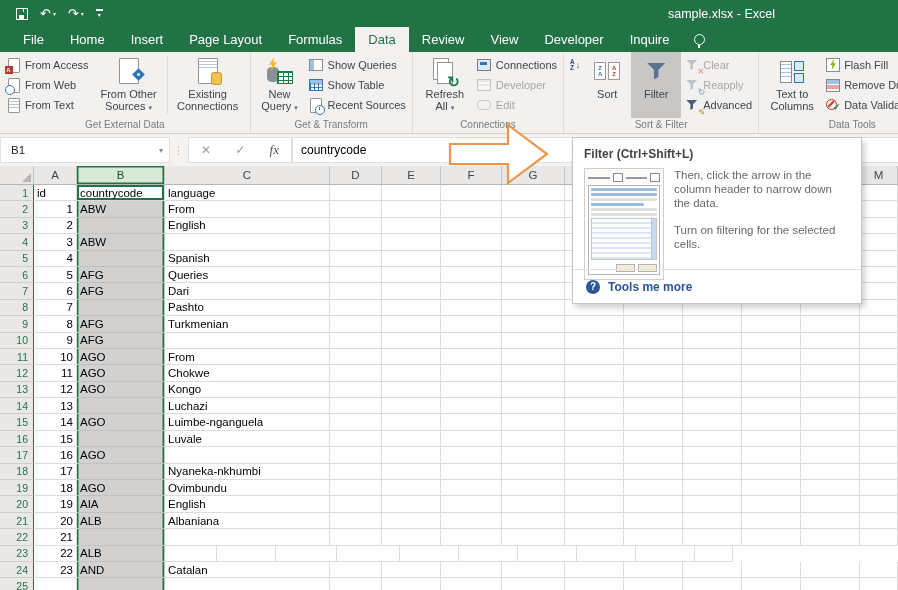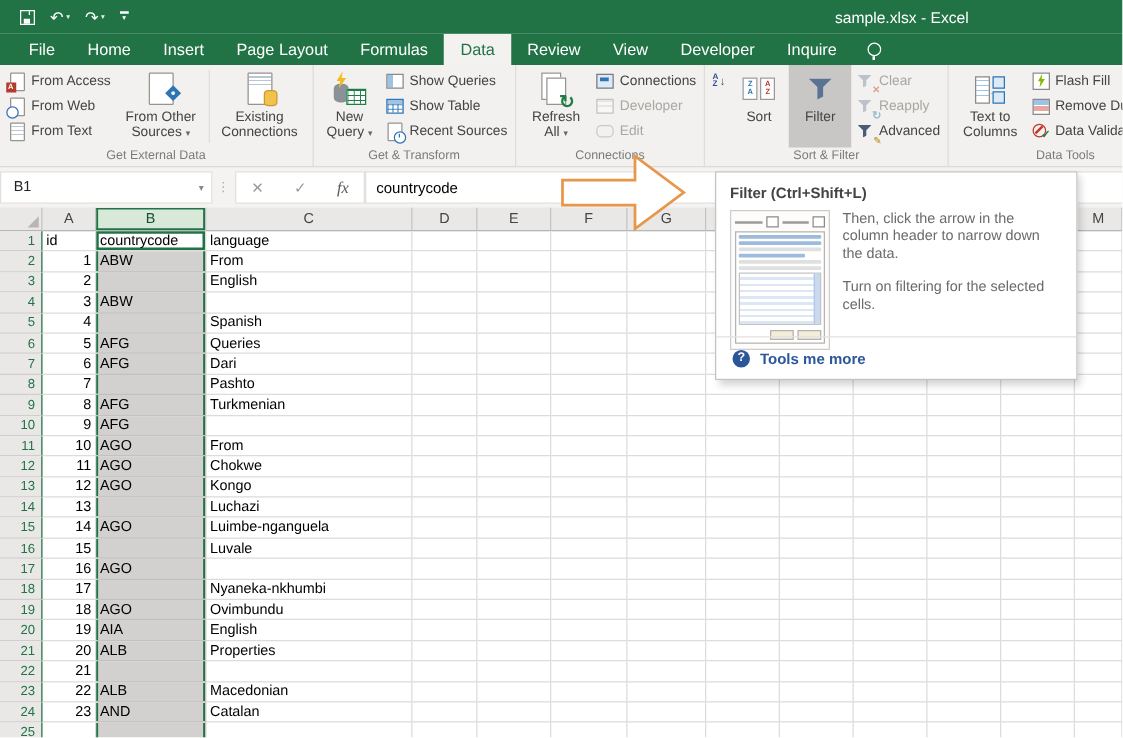--- a/index.html
+++ b/index.html
@@ -762,21 +762,21 @@
           <div class="cell" style="width: 59px;"></div>
           <div class="cell" style="width: 59px;"></div>
           <div class="cell" style="width: 59px;"></div>
           <div class="cell" style="width: 59px;"></div>
           <div class="cell" style="width: 38px;"></div>
         </div>
         <div class="srow">
           <div class="gut">21</div>
           <div class="cell num" style="width: 43px;">20</div>
           <div class="cell selc" style="width: 88px;">ALB</div>
-          <div class="cell" style="width: 165px;">Properties</div>
+          <div class="cell" style="width: 165px;">Albaniana</div>
           <div class="cell" style="width: 52px;"></div>
           <div class="cell" style="width: 59px;"></div>
           <div class="cell" style="width: 61px;"></div>
           <div class="cell" style="width: 63px;"></div>
           <div class="cell" style="width: 59px;"></div>
           <div class="cell" style="width: 59px;"></div>
           <div class="cell" style="width: 59px;"></div>
           <div class="cell" style="width: 59px;"></div>
           <div class="cell" style="width: 59px;"></div>
           <div class="cell" style="width: 38px;"></div>
@@ -794,21 +794,20 @@
           <div class="cell" style="width: 59px;"></div>
           <div class="cell" style="width: 59px;"></div>
           <div class="cell" style="width: 59px;"></div>
           <div class="cell" style="width: 59px;"></div>
           <div class="cell" style="width: 38px;"></div>
         </div>
         <div class="srow">
           <div class="gut">23</div>
           <div class="cell num" style="width: 43px;">22</div>
           <div class="cell selc" style="width: 88px;">ALB</div>
-          <div class="cell" style="width: 165px;">Macedonian</div>
           <div class="cell" style="width: 52px;"></div>
           <div class="cell" style="width: 59px;"></div>
           <div class="cell" style="width: 61px;"></div>
           <div class="cell" style="width: 63px;"></div>
           <div class="cell" style="width: 59px;"></div>
           <div class="cell" style="width: 59px;"></div>
           <div class="cell" style="width: 59px;"></div>
           <div class="cell" style="width: 59px;"></div>
           <div class="cell" style="width: 59px;"></div>
           <div class="cell" style="width: 38px;"></div>

